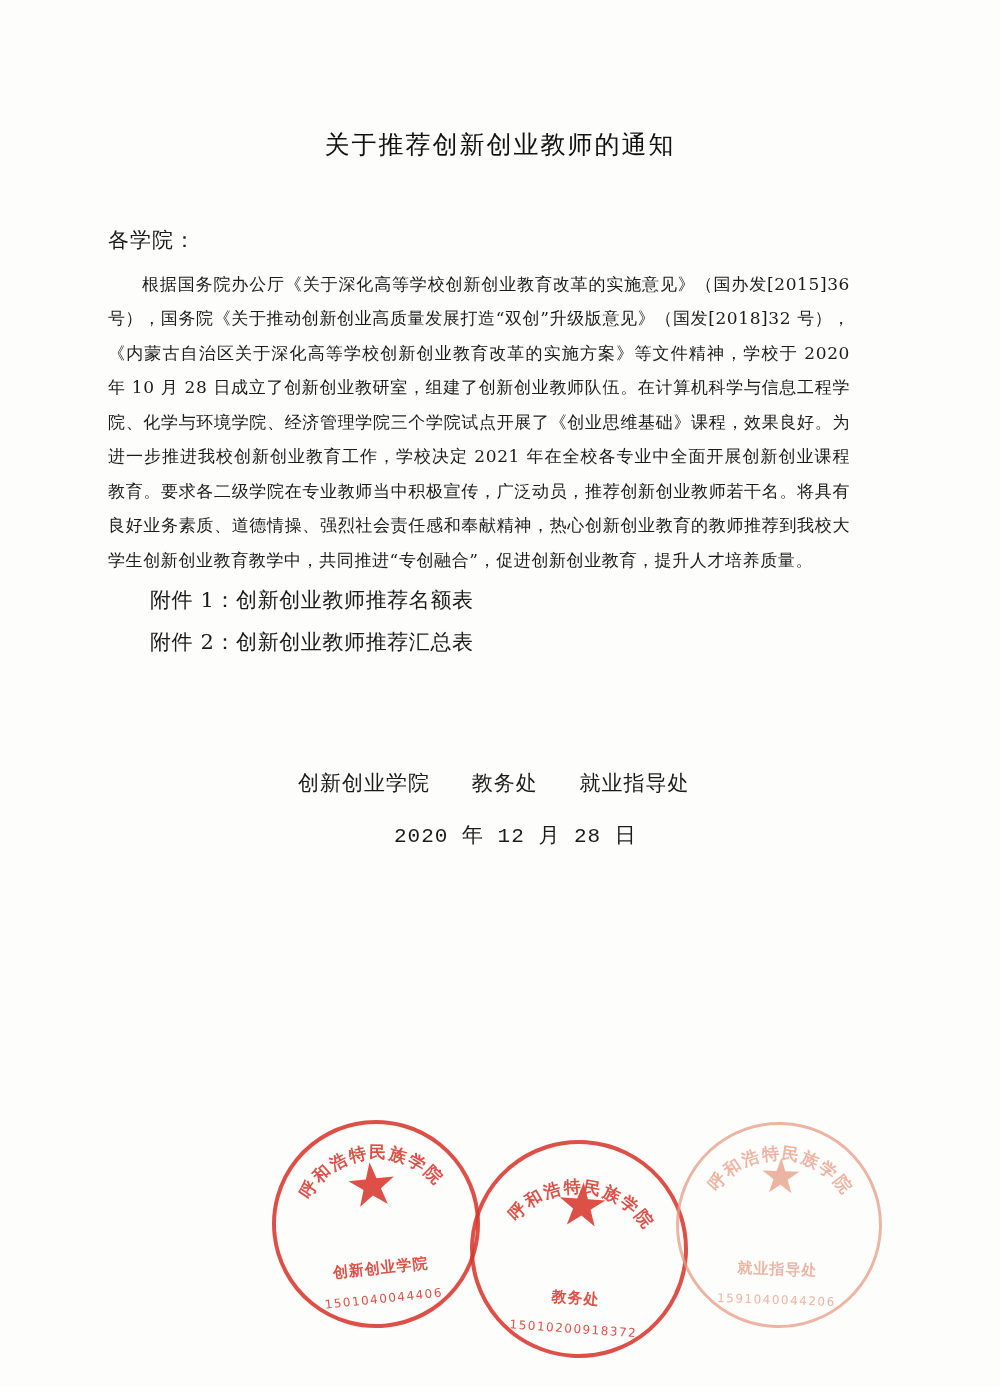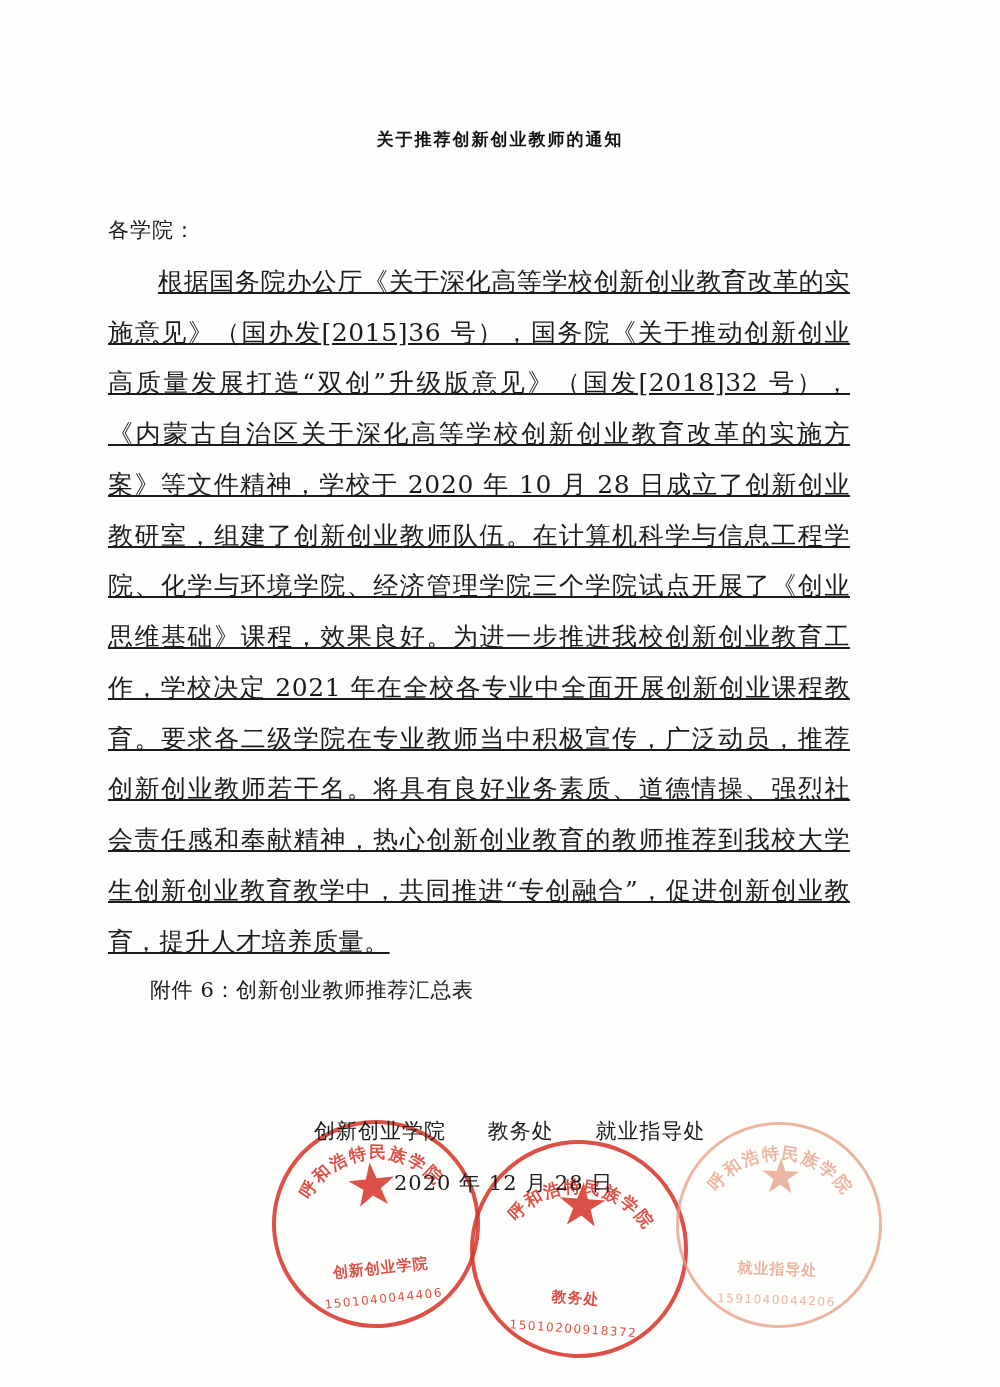--- a/index.html
+++ b/index.html
@@ -14,75 +14,75 @@
   .page {
     position: relative;
     width: 1000px;
     height: 1387px;
     margin: 0 auto;
     background: #fdfdfb;
     overflow: hidden;
   }
   .doc-title {
     text-align: center;
-    font-size: 17px;
-    font-weight: bold;
+    font-size: 25px;
+    font-weight: normal;
     letter-spacing: 2px;
     margin: 128px 0 0 0;
     color: #111;
   }
   .body-block {
     margin: 60px 150px 0 108px;
   }
   .salutation {
     font-size: 21px;
     line-height: 1.9;
     letter-spacing: 1px;
     margin-bottom: 6px;
   }
   .para {
-    font-size: 25px;
+    font-size: 17px;
     line-height: 2.03;
     text-align: justify;
     text-justify: inter-ideograph;
     text-indent: 2em;
     letter-spacing: 0.6px;
     margin: 0 0 2px 0;
-    text-decoration: underline;
   }
   .attach {
     font-size: 21px;
     line-height: 2.0;
     text-indent: 2em;
     letter-spacing: 0.6px;
     margin: 0;
   }
   .signature-area {
     position: relative;
     margin-top: 22px;
     height: 220px;
   }
   .sign-line {
     position: absolute;
-    left: 206px;
+    left: 190px;
     top: 84px;
     font-size: 21px;
     letter-spacing: 1px;
     white-space: nowrap;
     z-index: 5;
   }
   .sign-line span { margin-right: 34px; }
   .sign-line span:last-child { margin-right: 0; }
   .date-line {
     position: absolute;
     left: 286px;
     top: 136px;
     font-size: 21px;
     letter-spacing: 1px;
     z-index: 5;
+    font-family: Liberation Mono, monospace;
   }
   
   .seal {
     position: absolute;
     border-radius: 50%;
     display: flex;
     align-items: center;
     justify-content: center;
     pointer-events: none;
   }
@@ -152,21 +152,22 @@
 
   <h1 class="doc-title">关于推荐创新创业教师的通知</h1>
 
   <div class="body-block">
 
     <div class="salutation">各学院：</div>
 
     <p class="para">根据国务院办公厅《关于深化高等学校创新创业教育改革的实施意见》（国办发[2015]36 号），国务院《关于推动创新创业高质量发展打造“双创”升级版意见》（国发[2018]32 号），《内蒙古自治区关于深化高等学校创新创业教育改革的实施方案》等文件精神，学校于 2020 年 10 月 28 日成立了创新创业教研室，组建了创新创业教师队伍。在计算机科学与信息工程学院、化学与环境学院、经济管理学院三个学院试点开展了《创业思维基础》课程，效果良好。为进一步推进我校创新创业教育工作，学校决定 2021 年在全校各专业中全面开展创新创业课程教育。要求各二级学院在专业教师当中积极宣传，广泛动员，推荐创新创业教师若干名。将具有良好业务素质、道德情操、强烈社会责任感和奉献精神，热心创新创业教育的教师推荐到我校大学生创新创业教育教学中，共同推进“专创融合”，促进创新创业教育，提升人才培养质量。</p>
 
 
-    <p class="attach">附件 6：创新创业教师推荐汇总表</p>
+    <p class="attach">附件 1：创新创业教师推荐名额表</p>
+    <p class="attach">附件 2：创新创业教师推荐汇总表</p>
 
     <div class="signature-area">
       <div class="sign-line">
         <span>创新创业学院</span>
         <span>教务处</span>
         <span>就业指导处</span>
       </div>
       <div class="date-line">2020 年 12 月 28 日</div>
     </div>
 

